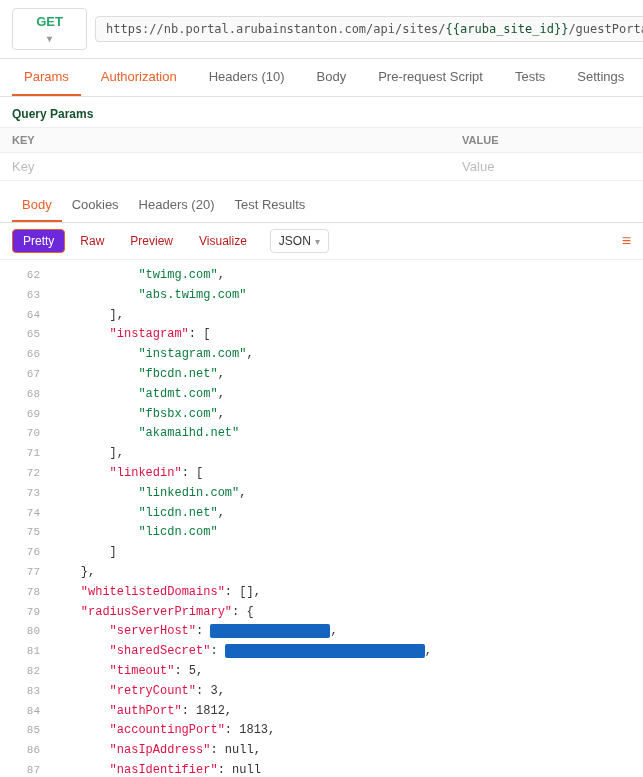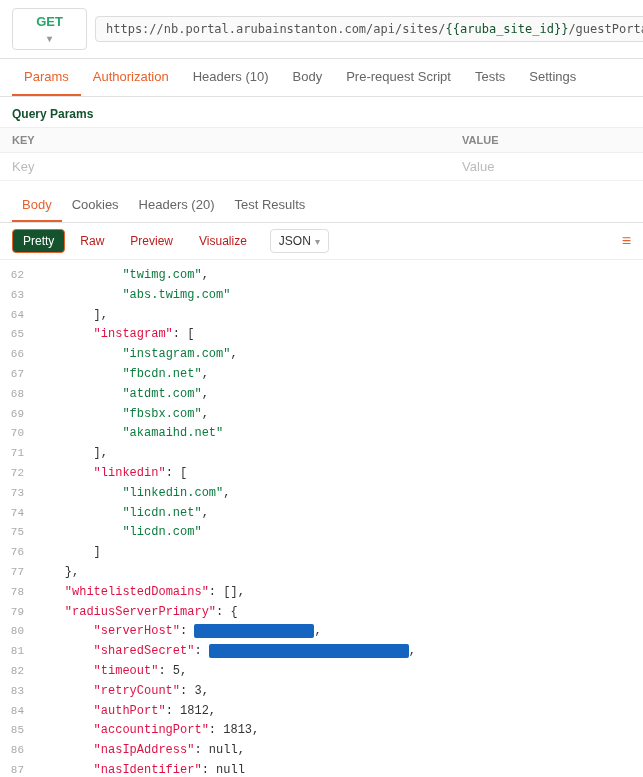--- a/index.html
+++ b/index.html
@@ -13,21 +13,21 @@
       display: flex; align-items: center; gap: 4px; padding: 5px 10px; border: 1px solid #ddd; border-radius: 4px; cursor: pointer; font-size: 13px; font-weight: 600; color: #27a56a; background: #fff; min-width: 75px; flex-direction: column;
     }
     .method-select .chevron { color: #999; font-size: 10px; }
     .url-input {
       flex: 1; padding: 5px 10px; border: 1px solid #ddd; border-radius: 4px; font-size: 12px; color: #555; background: #fafafa; font-family: monospace;
     }
     .url-highlight-orange { color: #14532d; }
 
     
     .tabs-row {
-      display: flex; align-items: flex-start; border-bottom: 1px solid #e0e0e0; padding: 0 12px; gap: 0;
+      display: flex; align-items: flex-start; border-bottom: 1px solid #e0e0e0; padding: 0 12px; gap: 8px;
     }
     .tab {
       padding: 10px 12px; cursor: pointer; font-size: 13px; color: #666; border-bottom: 2px solid transparent; white-space: nowrap;
     }
     .tab.active { color: #e8612c; border-bottom: 2px solid #e8612c; }
     .tab.highlight { color: #e8612c; }
 
     
     .section-label {
       padding: 10px 12px 6px; font-size: 12px; font-weight: 600; color: #14532d;
@@ -55,32 +55,32 @@
     }
     .body-tab.active { color: #e8612c; border-bottom: 2px solid #e8612c; }
 
     
     .format-row {
       display: flex; align-items: center; padding: 6px 12px; border-bottom: 1px solid #eee; gap: 4px;
     }
     .fmt-btn {
       padding: 4px 10px; border-radius: 4px; border: 1px solid transparent; font-size: 12px; cursor: pointer; background: transparent; color: #b91c1c;
     }
-    .fmt-btn.active { background: #14532d; color: #fff; border-color: #e8612c; }
+    .fmt-btn.active { background: #6d28d9; color: #fff; border-color: #e8612c; }
     .json-select {
       display: flex; align-items: center; gap: 4px; padding: 4px 8px; border: 1px solid #ddd; border-radius: 4px; font-size: 12px; cursor: pointer; color: #333; background: #fff; margin-left: 8px;
     }
     .wrap-icon { margin-left: auto; color: #e8612c; font-size: 16px; cursor: pointer; }
 
     
     .code-area {
       padding: 6px 0; font-family: 'Menlo', 'Monaco', 'Courier New', monospace; font-size: 12px; line-height: 1.65; overflow-x: auto;
     }
     .code-line {
-      display: flex; align-items: baseline; padding: 0 0 0 0; white-space: pre;
+      display: flex; align-items: baseline; padding: 0 0 0 0; white-space: pre; margin-left: 16px;
     }
     .line-num {
       color: #aaa; font-size: 11px; text-align: right; min-width: 36px; padding-right: 12px; user-select: none; flex-shrink: 0;
     }
     .code-content { color: #333; }
     .str-val { color: #0b7b3e; }
     .str-key { color: #d14; }
     .num-val { color: #333; }
     .redacted {
       display: inline-block; background: #1565c0; color: #1565c0; border-radius: 2px; min-width: 120px; height: 14px; vertical-align: middle;

